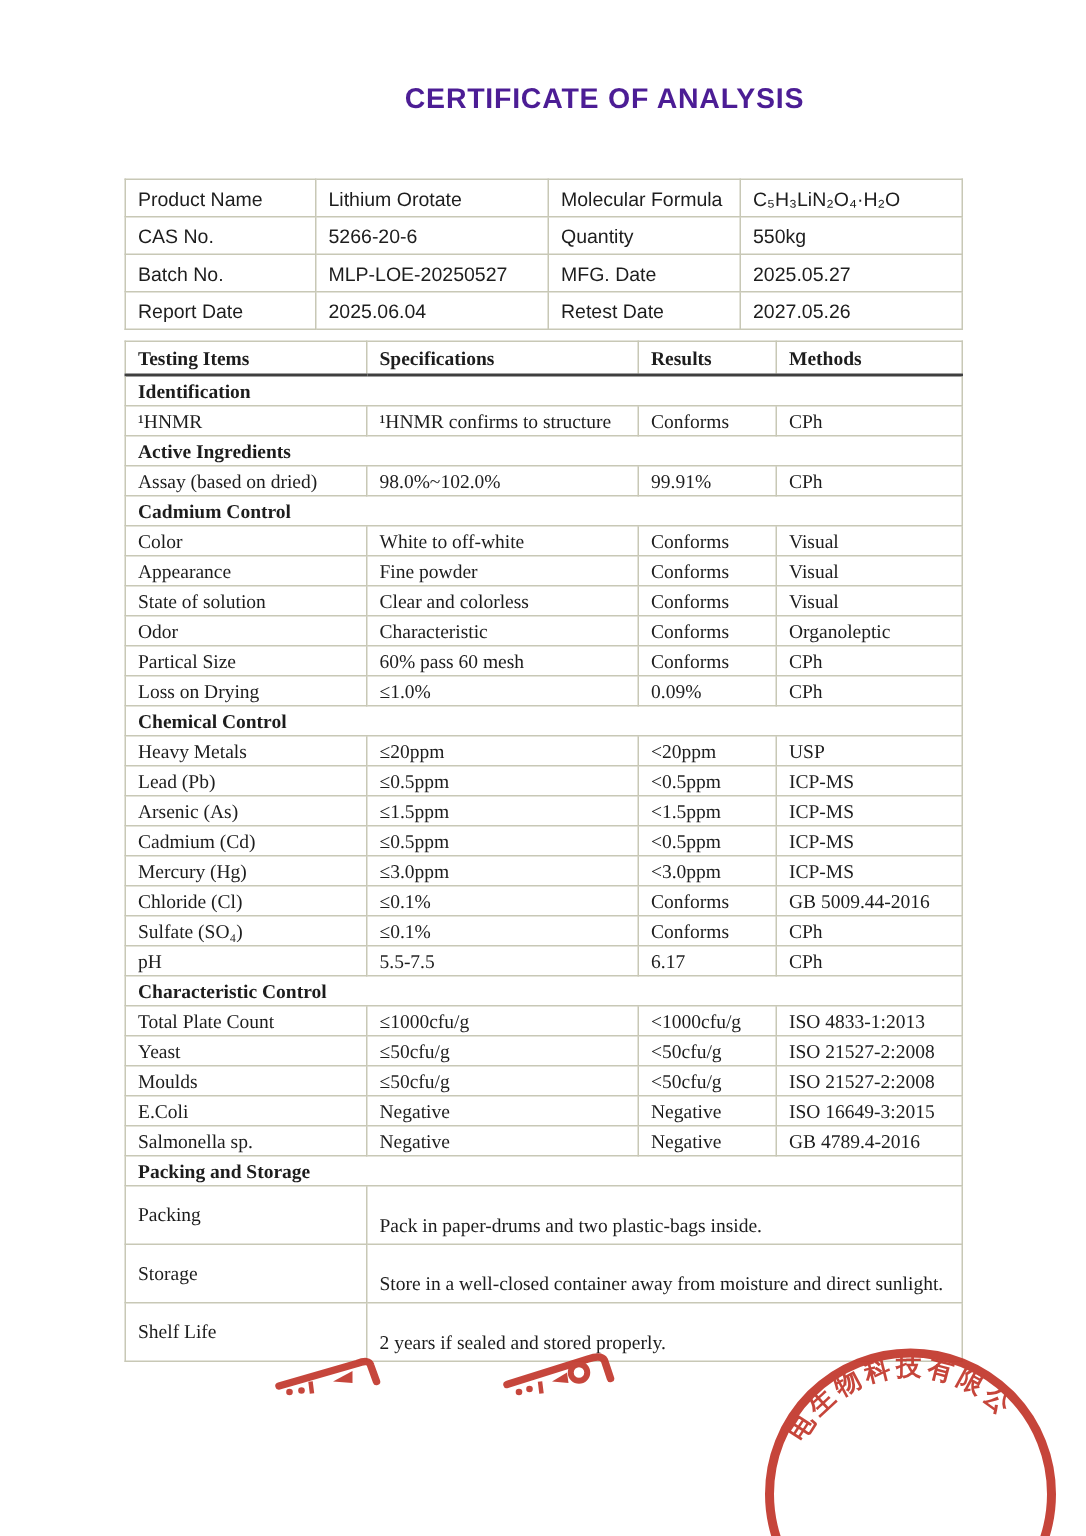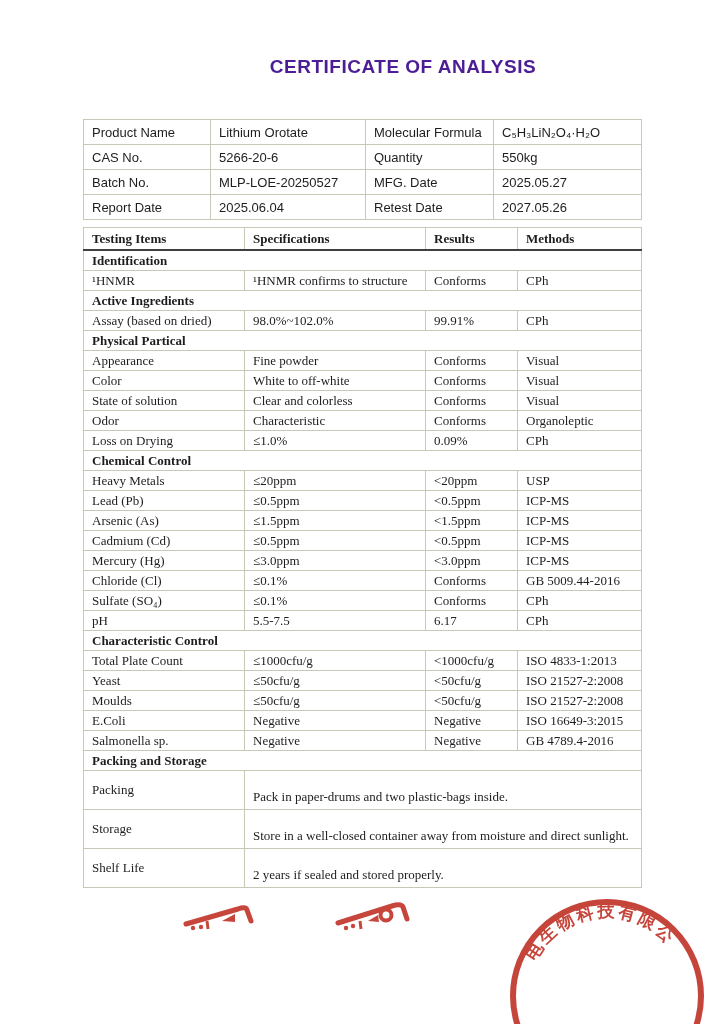--- a/index.html
+++ b/index.html
@@ -99,45 +99,51 @@
         <tr class="section">
           <td colspan="4">Active Ingredients</td>
         </tr>
         <tr>
           <td>Assay (based on dried)</td>
           <td>98.0%~102.0%</td>
           <td>99.91%</td>
           <td>CPh</td>
         </tr>
         <tr class="section">
-          <td colspan="4">Physical Partical</td>
+          <td colspan="4">Cadmium Control</td>
+        </tr>
+        <tr>
+          <td>Color</td>
+          <td>White to off-white</td>
+          <td>Conforms</td>
+          <td>Visual</td>
         </tr>
         <tr>
           <td>Appearance</td>
           <td>Fine powder</td>
           <td>Conforms</td>
           <td>Visual</td>
         </tr>
         <tr>
-          <td>Color</td>
-          <td>White to off-white</td>
-          <td>Conforms</td>
-          <td>Visual</td>
-        </tr>
-        <tr>
           <td>State of solution</td>
           <td>Clear and colorless</td>
           <td>Conforms</td>
           <td>Visual</td>
         </tr>
         <tr>
           <td>Odor</td>
           <td>Characteristic</td>
           <td>Conforms</td>
           <td>Organoleptic</td>
+        </tr>
+        <tr>
+          <td>Partical Size</td>
+          <td>60% pass 60 mesh</td>
+          <td>Conforms</td>
+          <td>CPh</td>
         </tr>
         <tr>
           <td>Loss on Drying</td>
           <td>≤1.0%</td>
           <td>0.09%</td>
           <td>CPh</td>
         </tr>
         <tr class="section">
           <td colspan="4">Chemical Control</td>
         </tr>

